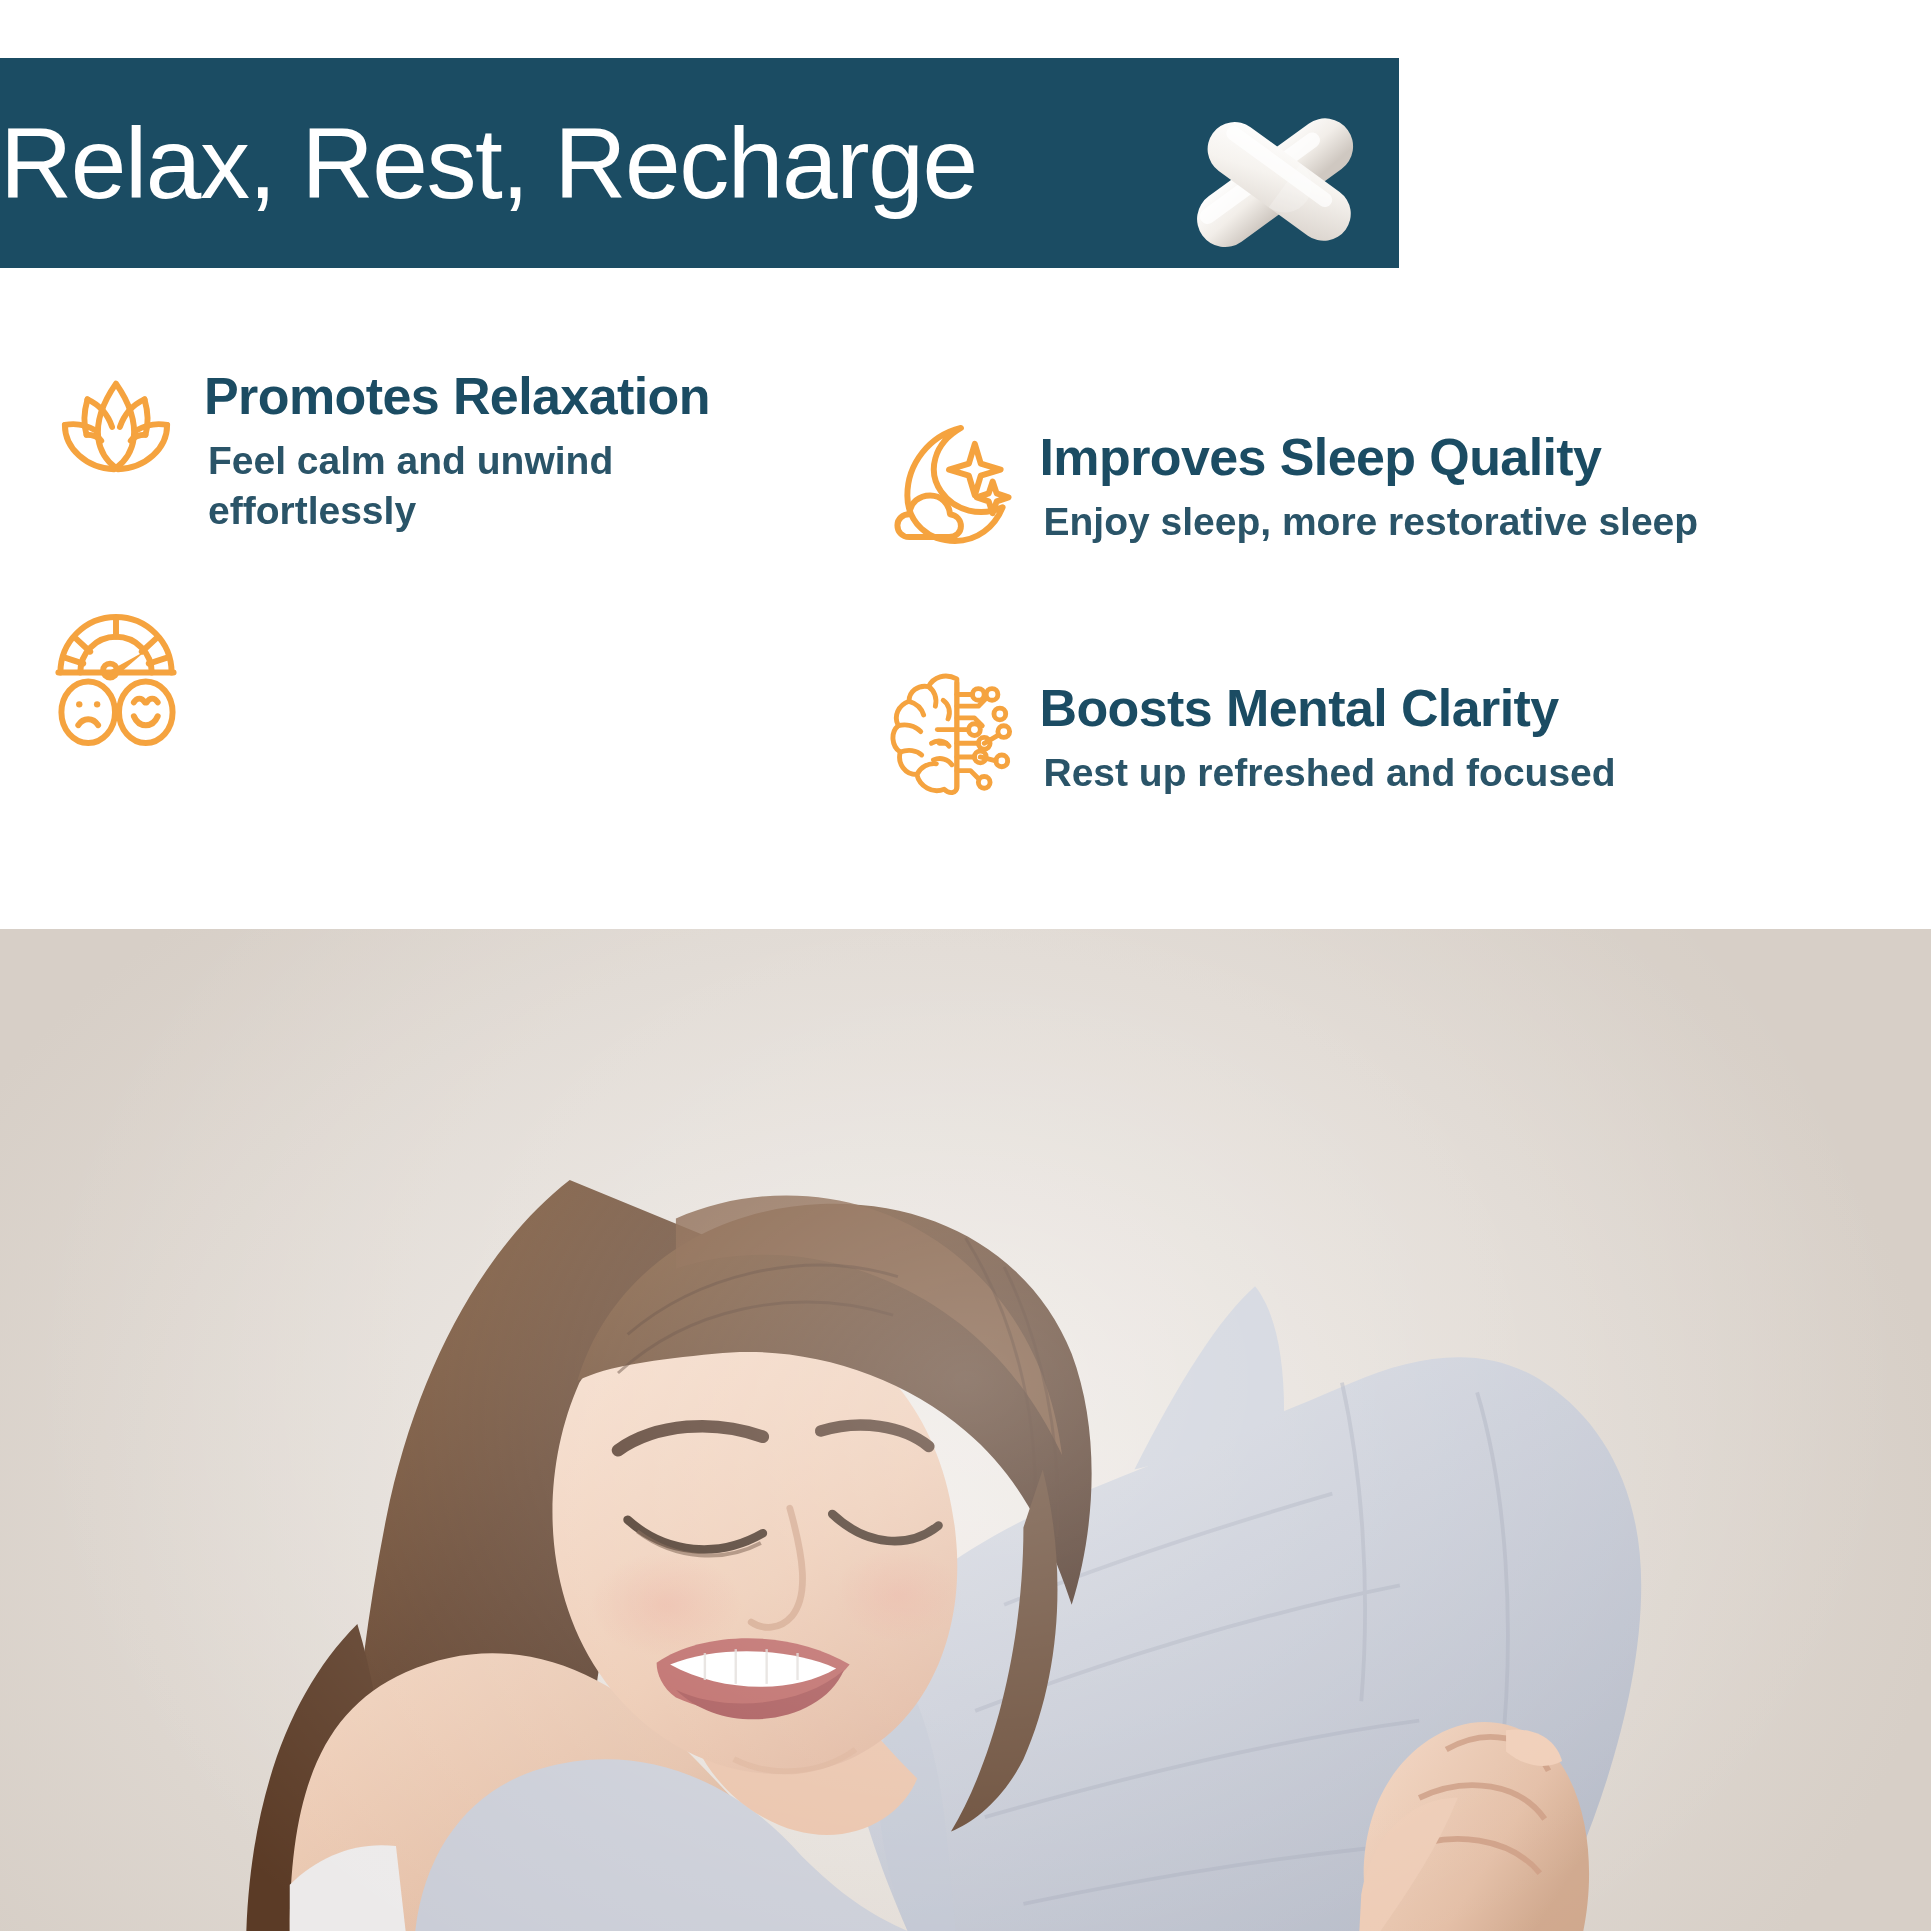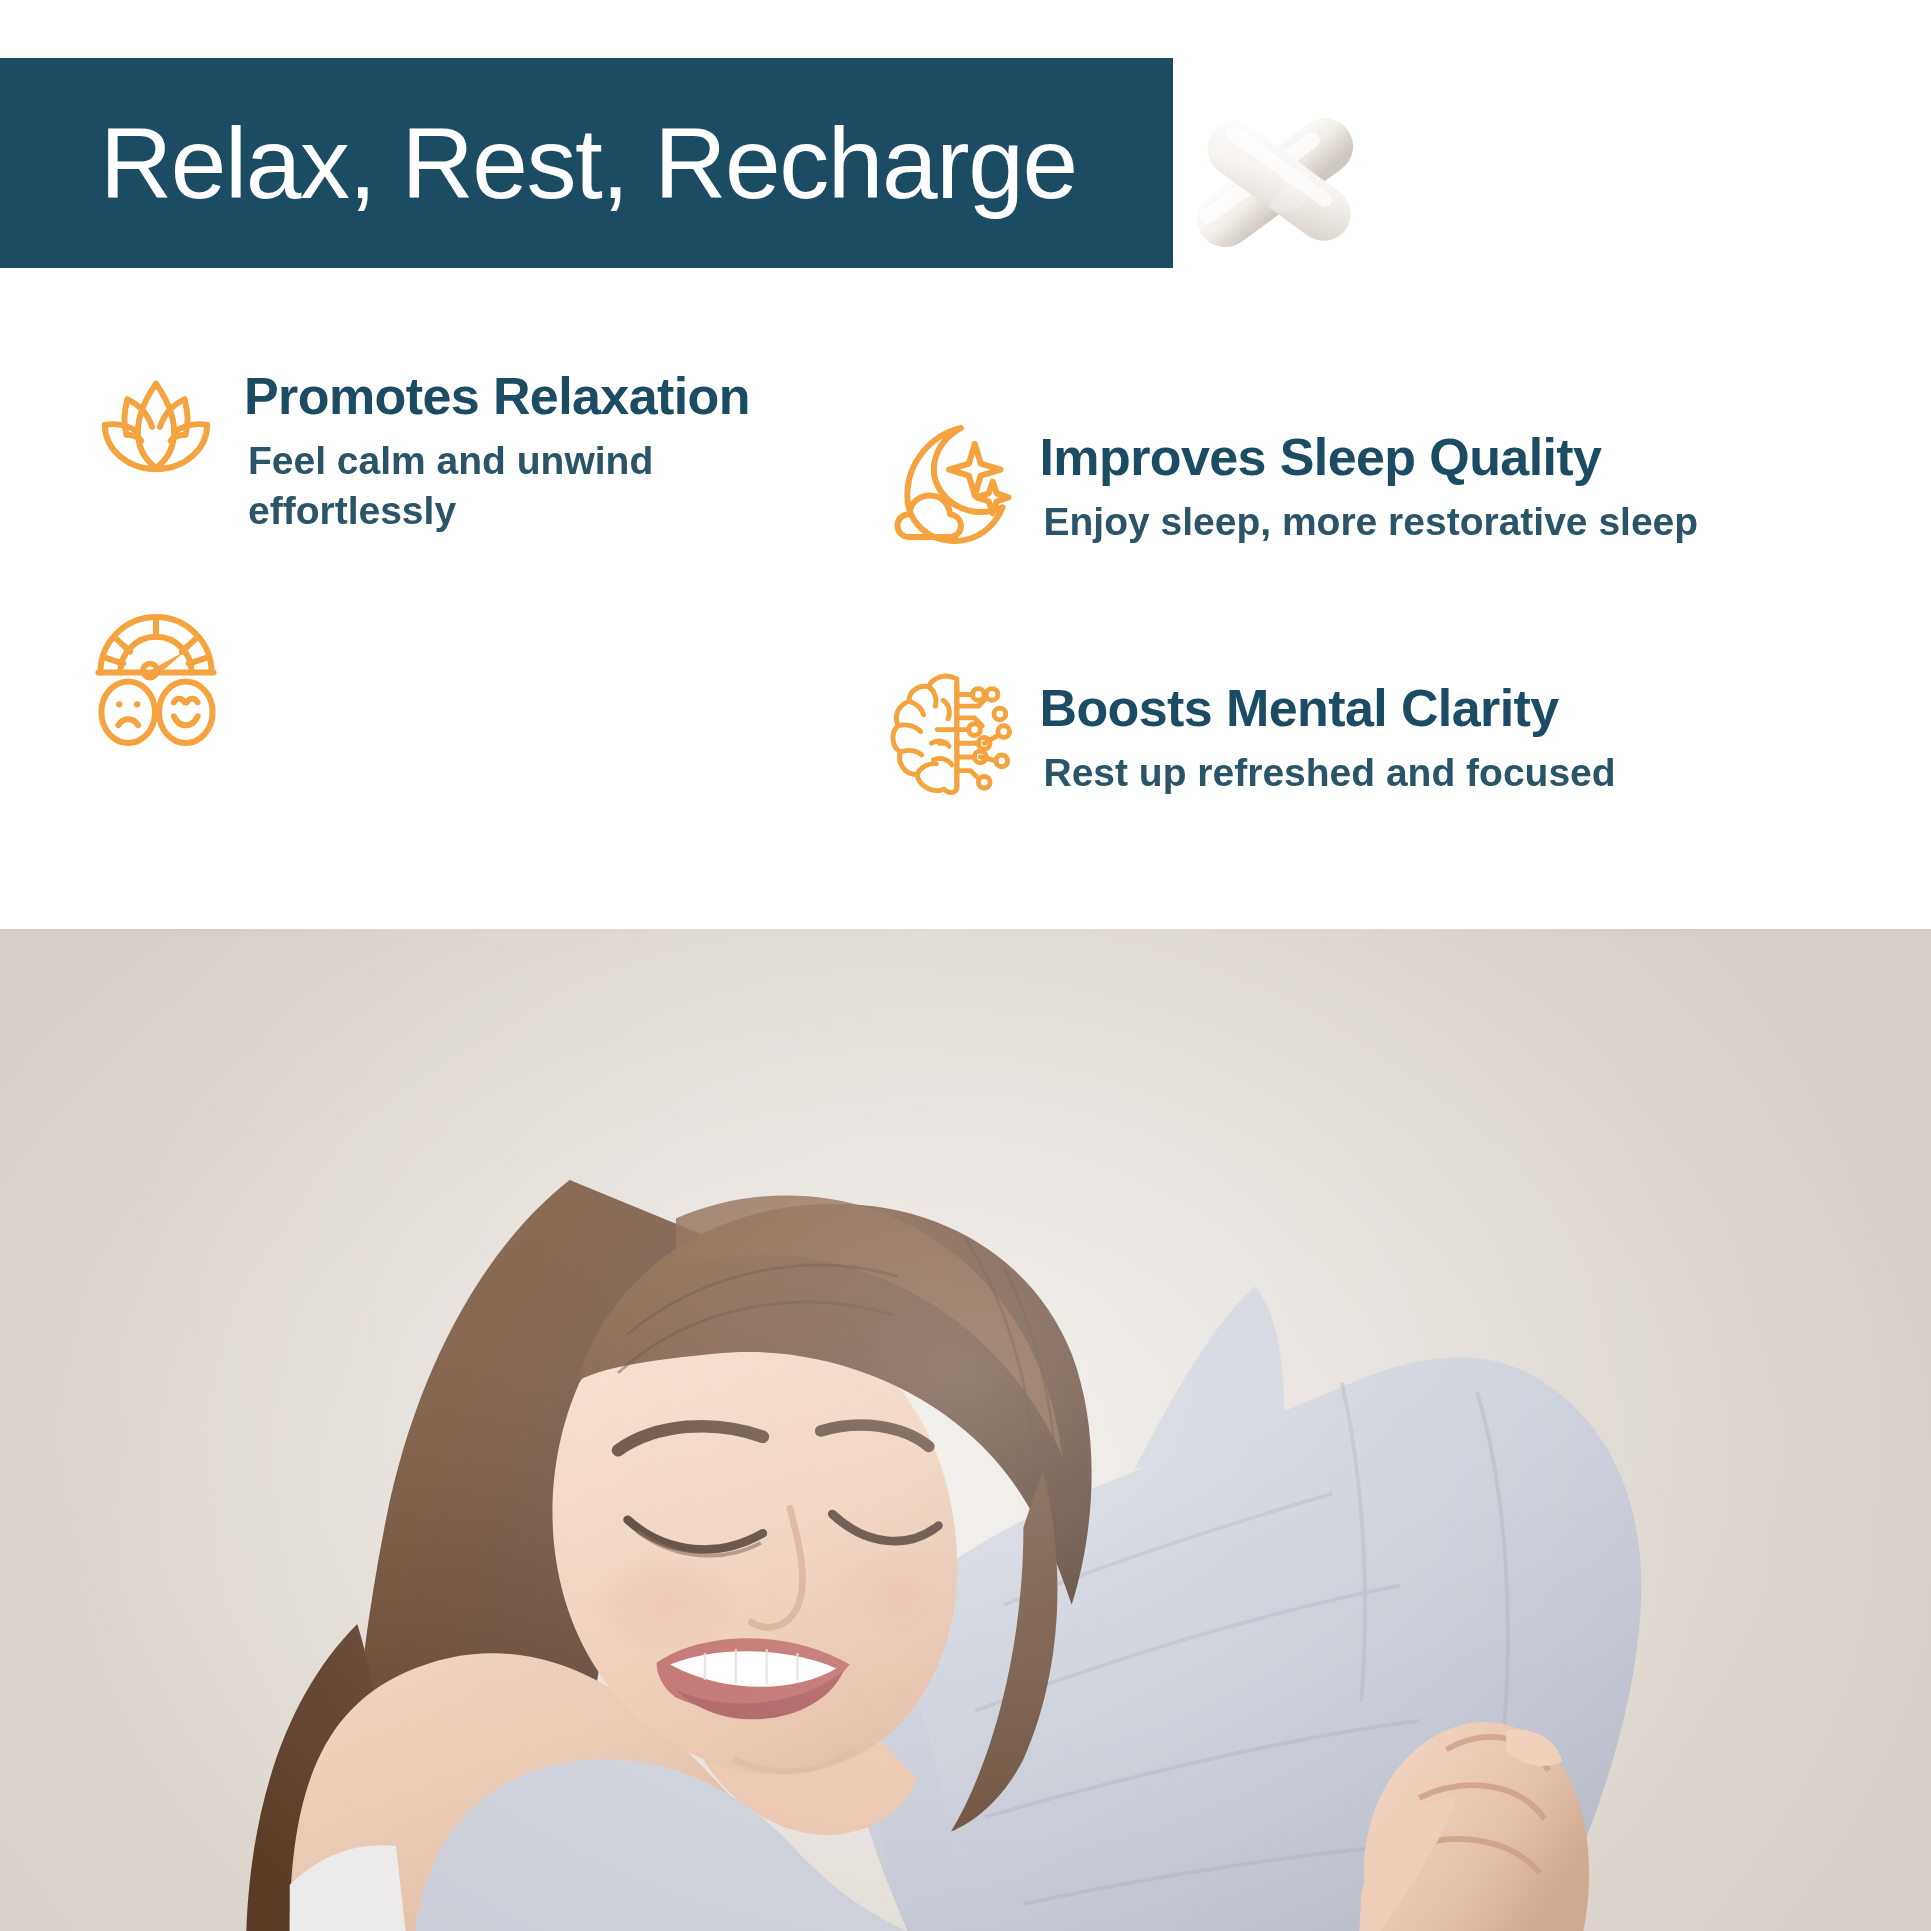--- a/index.html
+++ b/index.html
@@ -13,27 +13,26 @@
     font-family: "Liberation Sans", sans-serif;
     position: relative;
     overflow: hidden;
   }
 
   
   .banner {
     position: absolute;
     left: 0;
     top: 58px;
-    width: 1173px;
+    width: 1399px;
     height: 210px;
     background: #1b4c63;
     display: flex;
     align-items: center;
     box-sizing: border-box;
-    padding-left: 100px;
   }
   .banner-title {
     color: #ffffff;
     font-size: 100px;
     font-weight: 300;
     letter-spacing: -1.4px;
     line-height: 1;
     white-space: nowrap;
     font-family: "Liberation Sans", sans-serif;
   }
@@ -55,21 +54,21 @@
     display: grid;
     grid-template-columns: 869px 1023px;
     grid-template-rows: 251px 251px;
     column-gap: 0;
   }
   .feature {
     display: flex;
     align-items: flex-start;
     box-sizing: border-box;
   }
-  .feature.col-left { padding-left: 88px; }
+  .feature.col-left { padding-left: 48px; }
   .feature.col-right { padding-left: 14.5px; align-items: center; }
 
   .feature-icon {
     flex: 0 0 auto;
     width: 135px;
     height: 135px;
     margin-right: 21px;
     display: flex;
     align-items: flex-start;
     justify-content: center;

